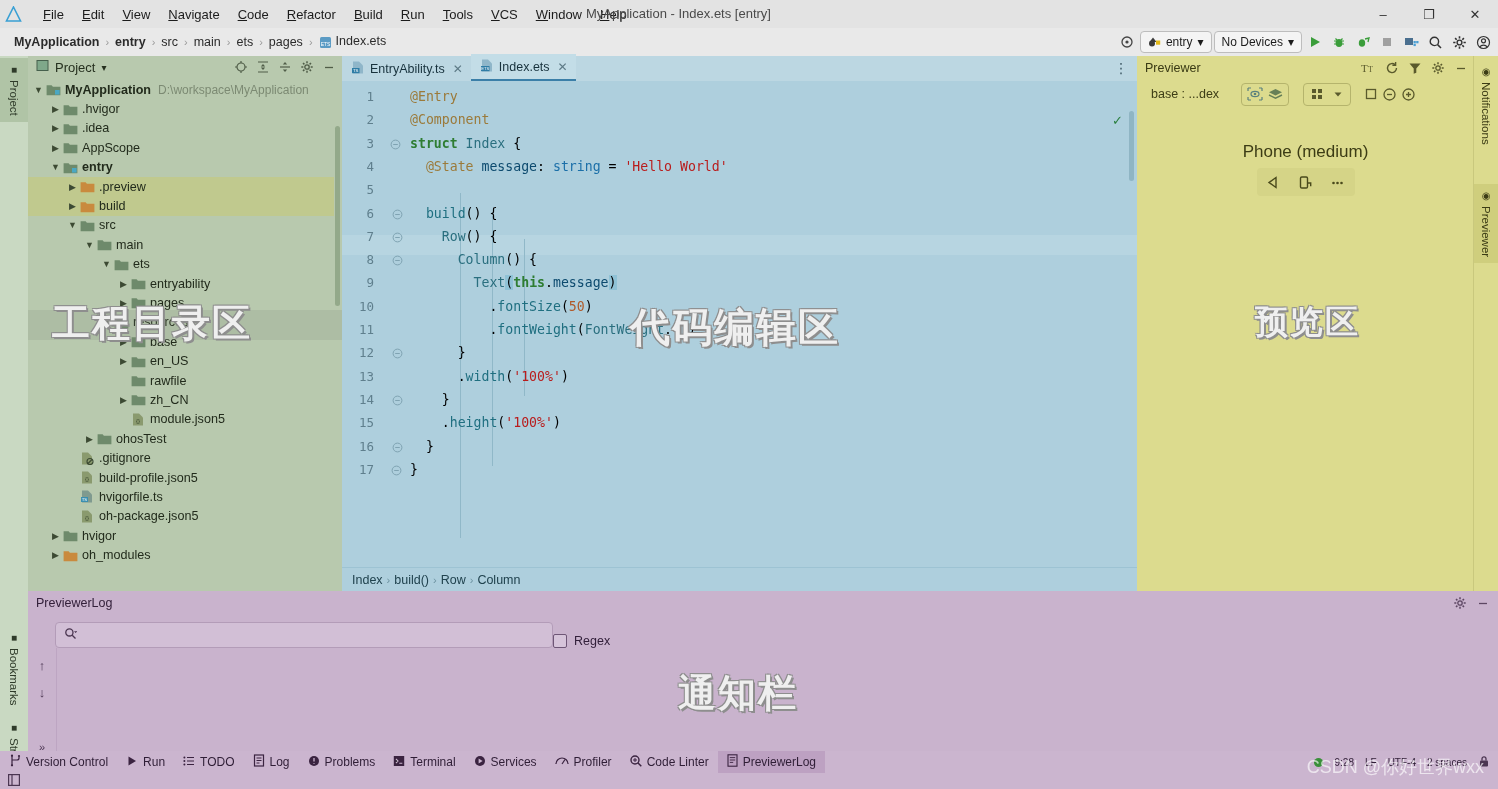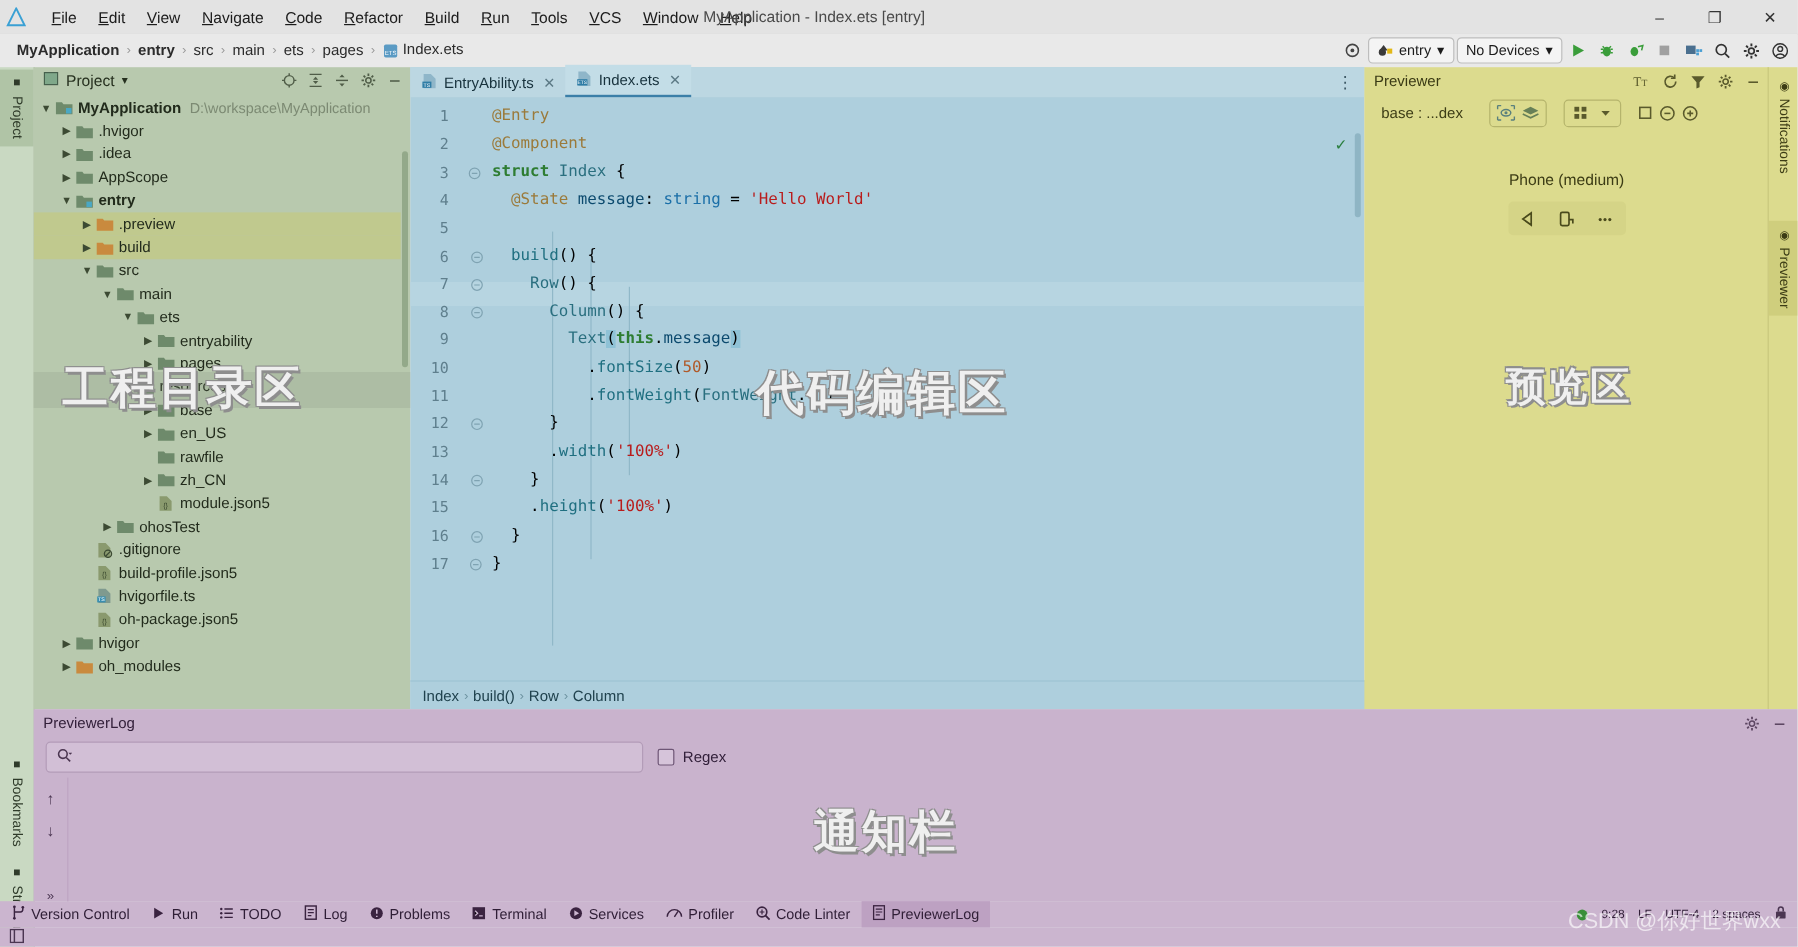--- a/index.html
+++ b/index.html
@@ -139,21 +139,21 @@
   
   .preview{
     position:absolute;left:1137px;top:56px;width:337px;height:535px;
     background:#dcdb8e;
   }
   .pv-head{height:24px;display:flex;align-items:center;padding:0 4px 0 8px;font-size:12.5px;color:#3a3a14;}
   .pv-head .tools{margin-left:auto;display:flex;align-items:center;gap:4px;}
   .pv-ico{width:19px;height:19px;display:flex;align-items:center;justify-content:center;opacity:.8;}
   .pv-sub{height:28px;display:flex;align-items:center;padding:0 6px 0 14px;font-size:12.5px;color:#3d3d16;}
   .pv-sub .grp{display:flex;align-items:center;gap:2px;border:1px solid #b5b46c;border-radius:4px;padding:1px 3px;}
-  .devname{position:absolute;left:0;top:86px;width:337px;text-align:center;font-size:13px;color:#3c3c15;}
+  .devname{position:absolute;left:0;top:86px;width:337px;text-align:center;font-size:17px;color:#3c3c15;}
   .devbtns{
     position:absolute;left:50%;transform:translateX(-50%);top:112px;
     display:flex;align-items:center;gap:2px;background:#d5d487;border-radius:4px;padding:2px;
   }
   .devbtn{width:30px;height:24px;display:flex;align-items:center;justify-content:center;border-radius:3px;}
   .phone{
     position:absolute;left:119px;top:171px;width:160px;height:338px;
     border:4px solid #7f7d22;border-radius:17px;background:#dfe09a;
   }
   .phone .btn1{position:absolute;right:-7px;top:72px;width:4px;height:36px;background:#7f7d22;border-radius:2px;}
@@ -176,21 +176,21 @@
   }
   .rtab.sel{background:#cfce7d;}
 
   
   .logpanel{
     position:absolute;left:28px;top:591px;width:1470px;height:160px;
     background:#c9b3cd;
   }
   .log-head{height:23px;display:flex;align-items:center;padding:0 6px 0 8px;font-size:12.5px;color:#33203a;}
   .log-head .tools{margin-left:auto;display:flex;gap:4px;}
-  .searchrow{height:34px;display:flex;align-items:center;padding:0 10px;gap:12px;}
+  .searchrow{height:34px;display:flex;align-items:flex-end;padding:0 27px;}
   .searchbox{
     flex:0 0 480px;height:24px;border:1px solid #b39cb8;border-radius:4px;background:#d2bfd6;
     display:flex;align-items:center;padding:0 8px;gap:6px;font-size:12px;color:#4a3550;
   }
   .chkwrap{display:flex;align-items:center;gap:7px;font-size:12.5px;color:#32203a;}
   .chk{width:12px;height:12px;border:1px solid #6e5676;background:#d6c4da;border-radius:2px;}
   .logbody{position:absolute;left:0;top:57px;width:1470px;height:103px;}
   .logsidebar{
     position:absolute;left:0;top:0;width:28px;height:103px;
     display:flex;flex-direction:column;align-items:center;gap:12px;padding-top:10px;

